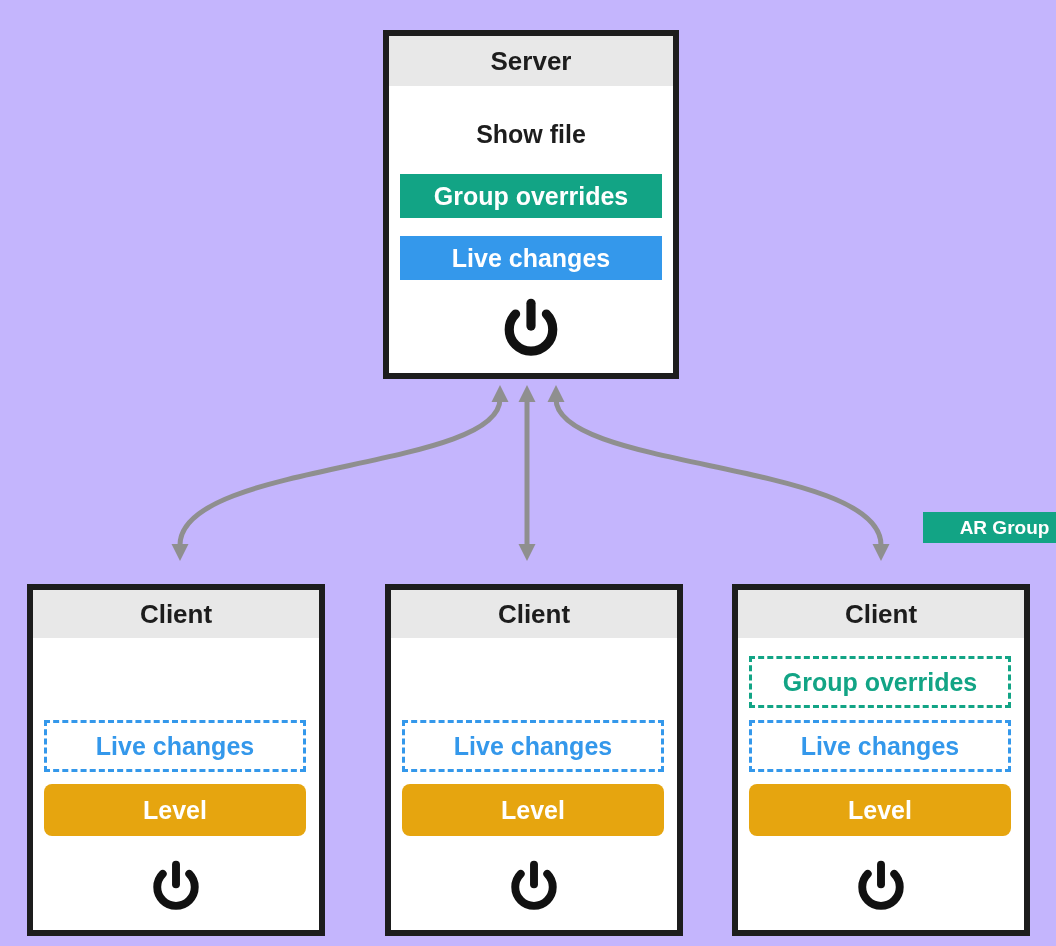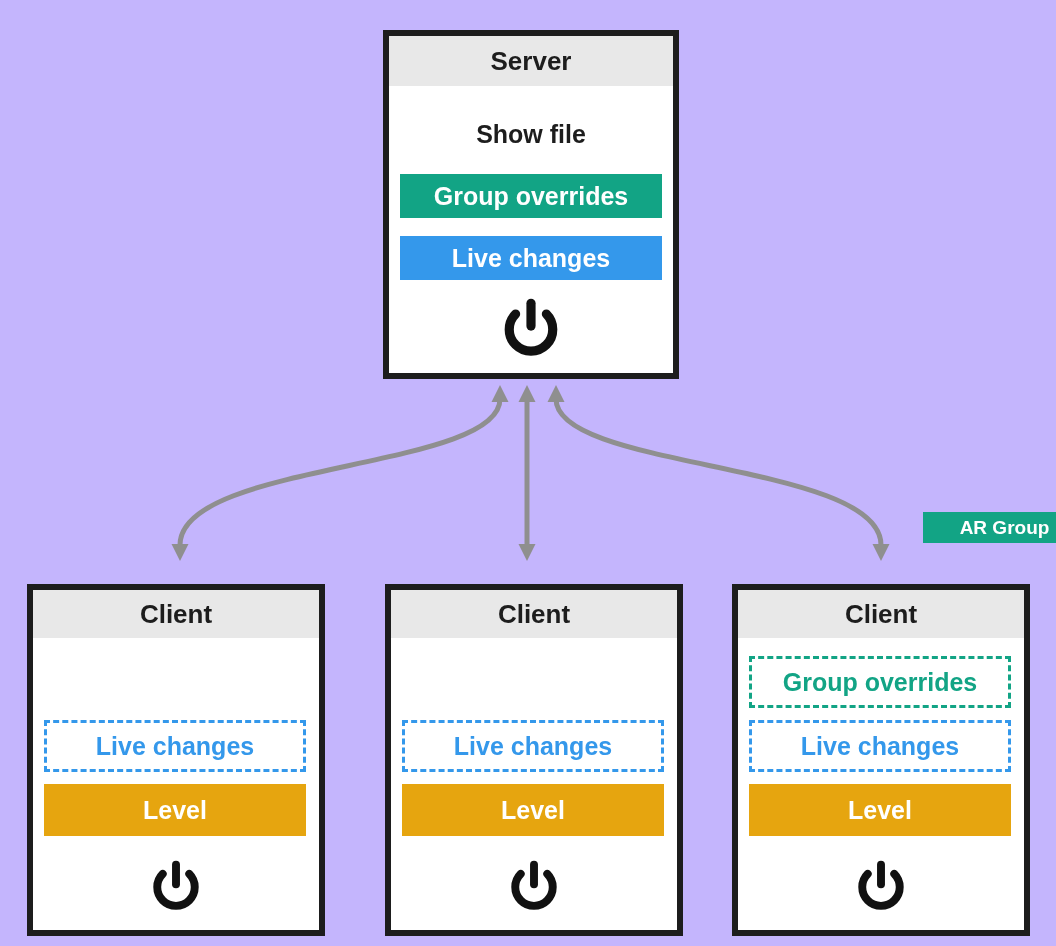--- a/index.html
+++ b/index.html
@@ -50,21 +50,21 @@
   .pill.blue  { top: 200px; background: var(--blue, #3498EB); }
 
   .slot {
     position: absolute; left: 11px; width: 262px; height: 52px;
     box-sizing: border-box;
     display: flex; align-items: center; justify-content: center;
     font-weight: bold; font-size: 25px;
   }
   .slot.dashed-green { top: 66px;  border: 3px dashed var(--green, #12A485); color: var(--green, #12A485); background: #fff; }
   .slot.dashed-blue  { top: 130px; border: 3px dashed var(--blue, #3498EB);  color: var(--blue, #3498EB);  background: #fff; }
-  .slot.level        { top: 194px; background: var(--amber, #E6A50F); color: #ffffff; }
+  .slot.level        { top: 194px; background: var(--amber, #E6A50F); color: #ffffff; border-radius: 8px; }
 
   .power {
     position: absolute; left: 50%; transform: translateX(-50%);
   }
   .server .power { top: 262px; width: 58px; height: 58px; }
   .client .power { top: 270px; width: 50px; height: 50px; }
   .power path, .power line {
     stroke: #111111; stroke-width: 3.8; stroke-linecap: round; fill: none;
   }
 

